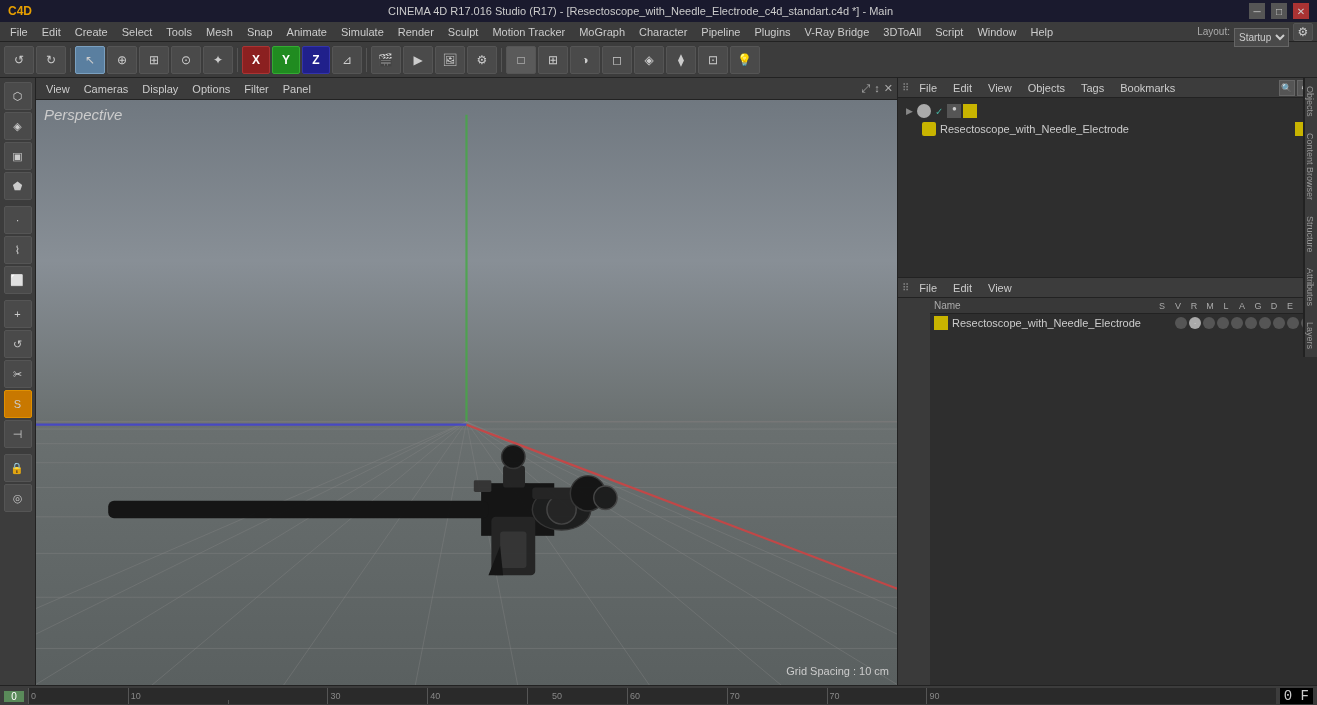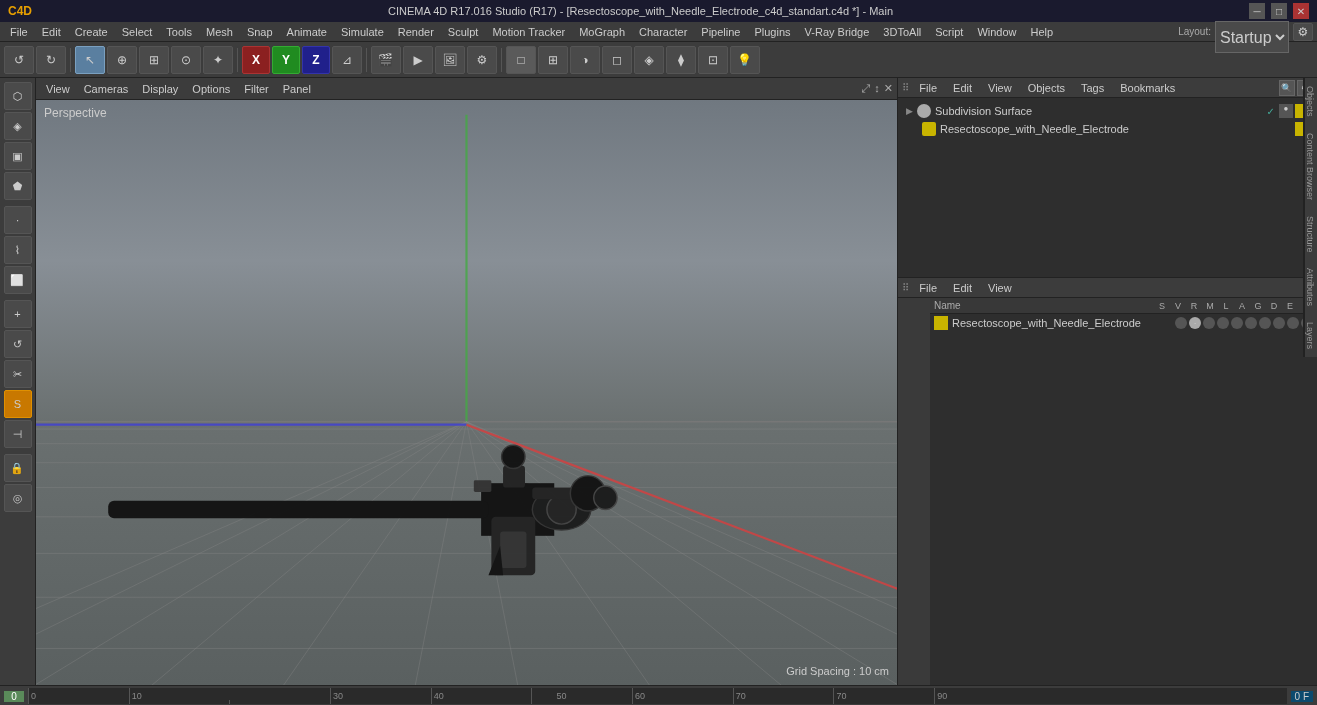--- a/index.html
+++ b/index.html
@@ -33,21 +33,21 @@
     .side-btn { width: 28px; height: 28px; background: #4a4a4a; border: 1px solid #555; color: #ccc; cursor: pointer; display: flex; align-items: center; justify-content: center; font-size: 11px; border-radius: 2px; }
     .side-btn.orange { background: #c87800; border-color: #e09000; }
 
     
     #viewport-container { flex: 1; display: flex; flex-direction: column; }
     #viewport-menubar { height: 22px; background: #3c3c3c; display: flex; align-items: center; padding: 0 4px; gap: 2px; border-bottom: 1px solid #222; justify-content: space-between; }
     #viewport-menubar .left { display: flex; gap: 2px; }
     #viewport-menubar .right { display: flex; gap: 4px; }
     .vp-menu-item { padding: 2px 6px; color: #ccc; font-size: 11px; cursor: pointer; }
     #viewport { flex: 1; background: #666; position: relative; overflow: hidden; }
-    #vp-label { position: absolute; top: 6px; left: 8px; color: #ccc; font-size: 12px; z-index: 10; }
+    #vp-label { position: absolute; top: 6px; left: 8px; color: #ccc; font-size: 15px; z-index: 10; font-style: italic; }
     #grid-label { position: absolute; bottom: 8px; right: 8px; color: #ccc; font-size: 11px; z-index: 10; }
 
     
     #right-panel { width: 420px; background: #3a3a3a; border-left: 1px solid #222; display: flex; flex-direction: column; }
 
     
     #obj-manager-top { flex: 0 0 200px; display: flex; flex-direction: column; border-bottom: 1px solid #222; }
     #obj-top-bar { height: 20px; background: #3c3c3c; display: flex; align-items: center; padding: 0 4px; gap: 4px; border-bottom: 1px solid #222; }
     .obj-top-menu { padding: 2px 6px; color: #ccc; font-size: 11px; cursor: pointer; }
     #obj-content { flex: 1; background: #2e2e2e; padding: 4px; overflow: auto; }
@@ -111,21 +111,21 @@
   <span class="menu-item">Character</span>
   <span class="menu-item">Pipeline</span>
   <span class="menu-item">Plugins</span>
   <span class="menu-item">V-Ray Bridge</span>
   <span class="menu-item">3DToAll</span>
   <span class="menu-item">Script</span>
   <span class="menu-item">Window</span>
   <span class="menu-item">Help</span>
   <div class="menu-right">
     <span style="color:#aaa;font-size:10px;">Layout:</span>
-    <select style="height:32px;background:#4a4a4a;border:1px solid #666;color:#ccc;font-size:16px;margin-top:11px;">
+    <select style="height:19px;background:#4a4a4a;border:1px solid #666;color:#ccc;font-size:10px;margin-top:11px;">
       <option>Startup</option>
     </select>
     <button class="toolbar-btn" style="width:20px;height:18px;">⚙</button>
   </div>
 </div>
 
 <div id="main-toolbar">
   <button class="toolbar-btn">↺</button>
   <button class="toolbar-btn">↻</button>
   <div class="toolbar-separator"></div>
@@ -295,21 +295,20 @@
         <div style="margin-left:auto;display:flex;gap:2px;">
           <button style="width:16px;height:16px;background:#555;border:1px solid #666;color:#ccc;font-size:9px;cursor:pointer;">🔍</button>
           <button style="width:16px;height:16px;background:#555;border:1px solid #666;color:#ccc;font-size:9px;cursor:pointer;">⚙</button>
         </div>
       </div>
       <div id="obj-content">
 
         <div class="obj-row">
           <span style="color:#888;font-size:9px;">▶</span>
           <span class="obj-icon" style="background:#aaaaaa;"></span>
-          <span class="obj-name">Subdivision Surface</span>
           <span class="obj-check">✓</span>
           <div class="obj-actions">
             <span style="width:14px;height:14px;background:#555;display:inline-block;font-size:8px;color:#ccc;text-align:center;cursor:pointer;">●</span>
             <span style="width:14px;height:14px;background:#c8b400;display:inline-block;"></span>
           </div>
         </div>
 
         <div class="obj-row" style="padding-left:20px;">
           <span class="obj-icon" style="background:#c8b400;border-radius:2px;"></span>
           <span class="obj-name">Resectoscope_with_Needle_Electrode</span>
@@ -381,14 +380,14 @@
     <div class="ruler-mark" style="left:8%;">10</div>
     <div class="ruler-mark" style="left:16%;margin-top:12px;">20</div>
     <div class="ruler-mark" style="left:24%;">30</div>
     <div class="ruler-mark" style="left:32%;">40</div>
     <div class="ruler-mark" style="left:40%;padding-left:24px;">50</div>
     <div class="ruler-mark" style="left:48%;">60</div>
     <div class="ruler-mark" style="left:56%;">70</div>
     <div class="ruler-mark" style="left:64%;">70</div>
     <div class="ruler-mark" style="left:72%;">90</div>
   </div>
-  <span style="background:#0c4a6e;color:#ccc;padding:0 4px;font-size:10px;white-space:nowrap;">0 F</span>
+  <span style="background:#000000;color:#ccc;padding:0 4px;font-size:14px;white-space:nowrap;font-family:Liberation Mono, monospace;">0 F</span>
 </div>
 
 </body></html>

